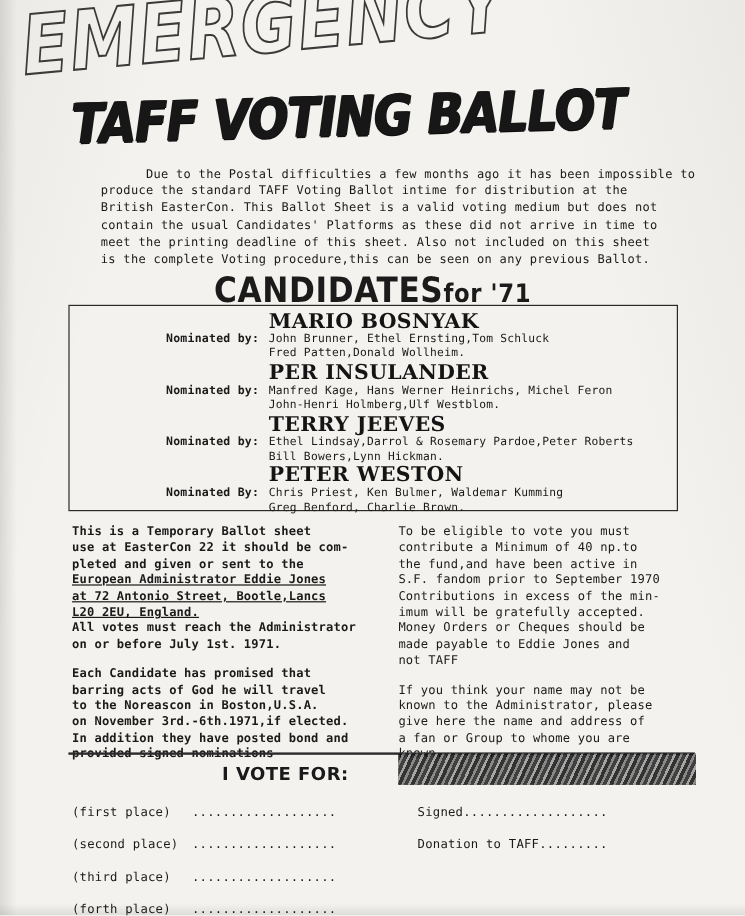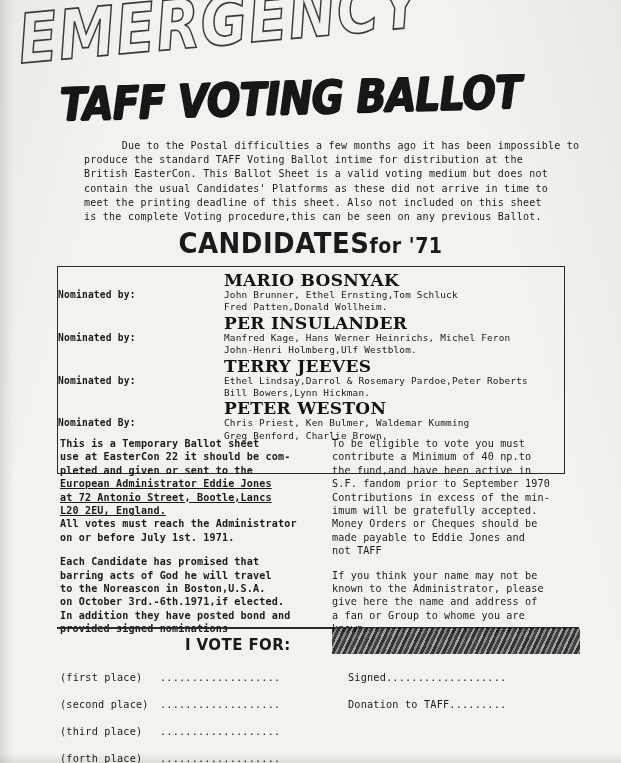--- a/index.html
+++ b/index.html
@@ -81,23 +81,23 @@
     font-weight: bold;
     letter-spacing: 0.5px;
     color: #1b1b1b;
     transform: scaleY(1.12);
   }
   .candHead .small { font-size: 19px; }
   
   .candBox {
     position: absolute;
     left: 57px;
-    top: 266px;
+    top: 254px;
     width: 508px;
-    height: 208px;
+    height: 172px;
     border: 1.5px solid #2a2a2a;
     box-sizing: border-box;
   }
   .cand {
     position: relative;
     padding: 0;
   }
   .candName {
     font-family: "DejaVu Serif", serif;
     font-weight: bold;
@@ -108,21 +108,21 @@
     color: #141414;
   }
   .nomRow {
     display: flex;
     font-size: 9.4px;
     line-height: 12.4px;
     letter-spacing: 0.2px;
   }
   .nomLabel {
     width: 166px;
-    text-align: left;
+    text-align: right;
     padding-right: 8px;
     box-sizing: border-box;
     font-weight: bold;
     font-size: 9.6px;
     flex: 0 0 166px;
   }
   .nomNames { flex: 1; white-space: pre-line; }
   .cand1 { margin-top: 4px; }
   
   .colLeft {
@@ -255,21 +255,21 @@
       <div class="nomRow">
         <div class="nomLabel">Nominated By:</div>
         <div class="nomNames">Chris Priest, Ken Bulmer, Waldemar Kumming
 Greg Benford, Charlie Brown.</div>
       </div>
     </div>
   </div>
 
   <div class="colLeft">
     <div class="para" id="leftPara1"><div class="b">This is a Temporary Ballot sheet</div><div class="b">use at EasterCon 22 it should be com-</div><div class="b">pleted and given or sent to the</div><div class="b u">European Administrator Eddie Jones</div><div class="b u">at 72 Antonio Street, Bootle,Lancs</div><div class="b u">L20 2EU, England.</div><div class="b">All votes must reach the Administrator</div><div class="b">on or before July 1st. 1971.</div></div>
-    <div class="para" id="leftPara2"><div class="b">Each Candidate has promised that</div><div class="b">barring acts of God he will travel</div><div class="b">to the Noreascon in Boston,U.S.A.</div><div class="b">on October 3rd.-6th.1971,if elected.</div><div class="b">In addition they have posted bond and</div><div class="b">provided signed nominations</div></div>
+    <div class="para" id="leftPara2"><div class="b">Each Candidate has promised that</div><div class="b">barring acts of God he will travel</div><div class="b">to the Noreascon in Boston,U.S.A.</div><div class="b">on November 3rd.-6th.1971,if elected.</div><div class="b">In addition they have posted bond and</div><div class="b">provided signed nominations</div></div>
   </div>
 
   <div class="colRight">
     <div class="para">To be eligible to vote you must
 contribute a Minimum of 40 np.to
 the fund,and have been active in
 S.F. fandom prior to September 1970
 Contributions in excess of the min-
 imum will be gratefully accepted.
 Money Orders or Cheques should be

